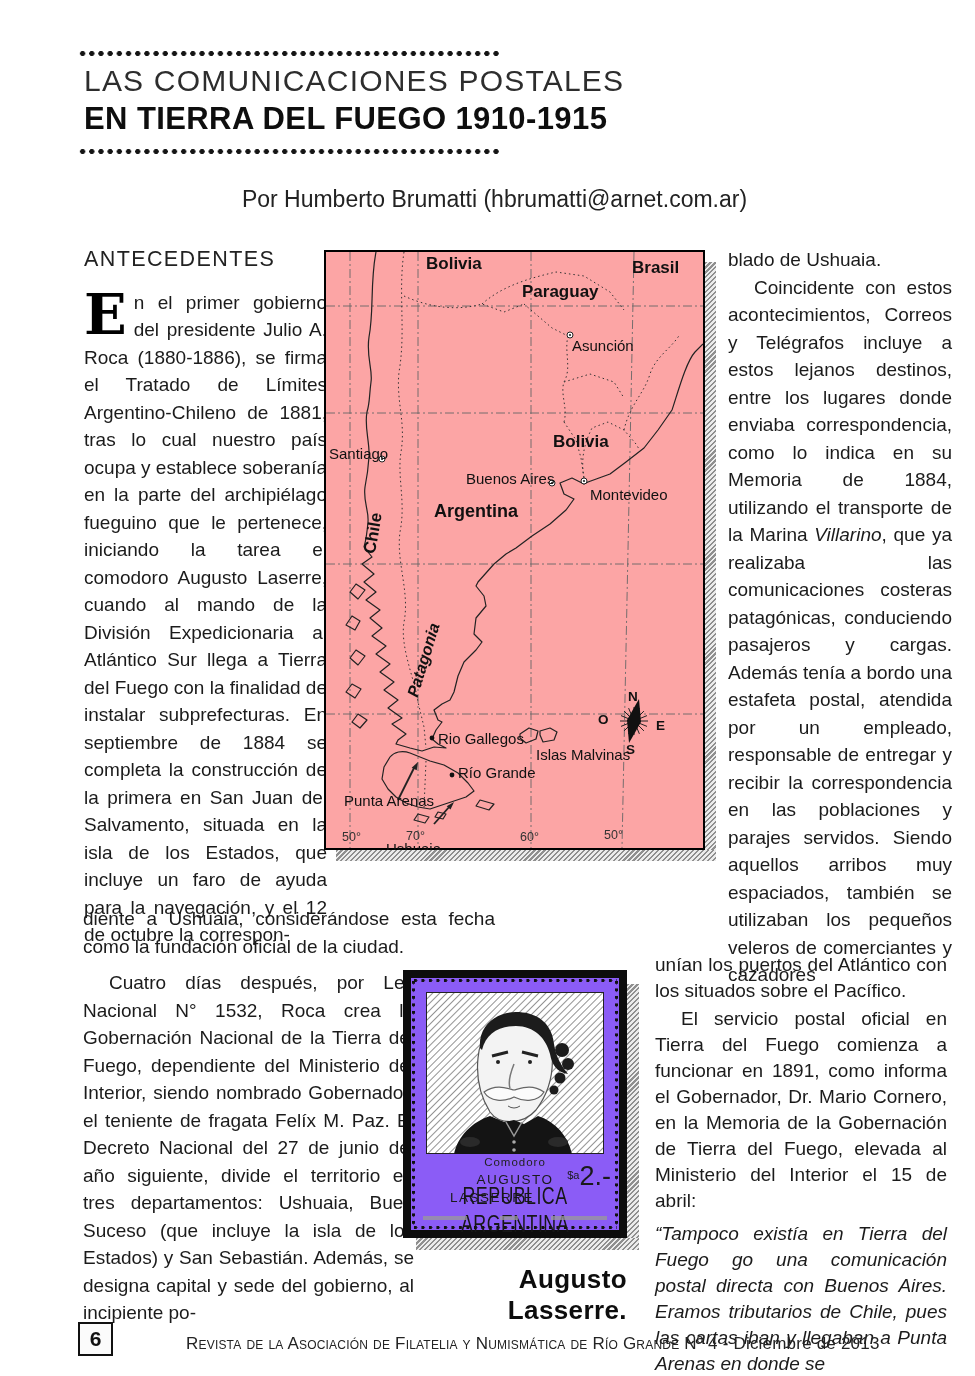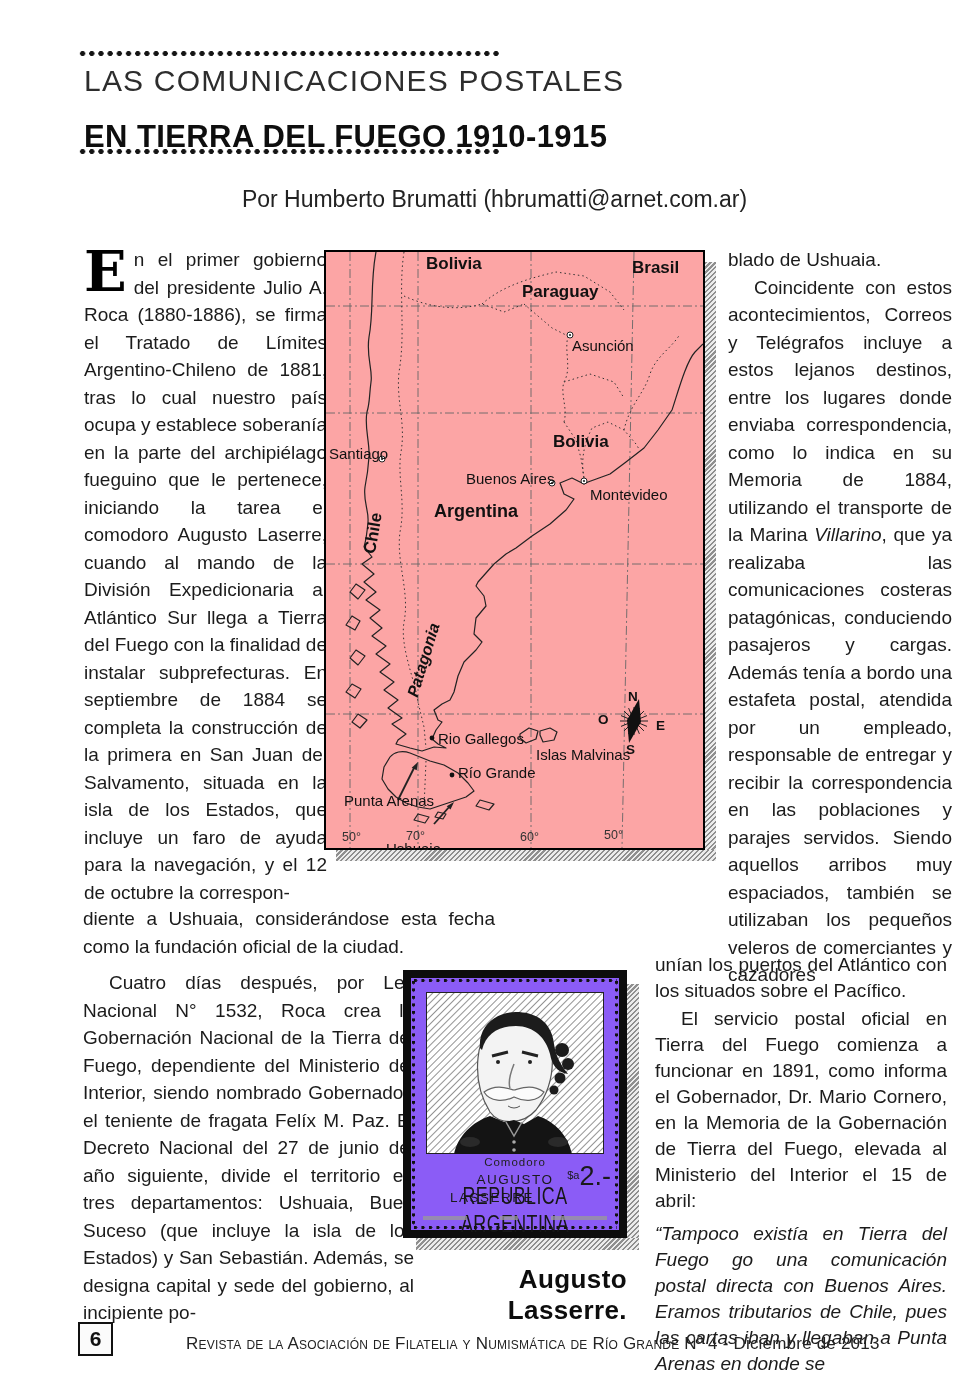--- a/index.html
+++ b/index.html
@@ -6,21 +6,21 @@
   .page{position:relative;width:975px;height:1376px;background:#ffffff;overflow:hidden;
         font-family:"Liberation Sans",sans-serif;color:#1b1b1b;}
   
   .dotrule{position:absolute;height:7px;width:424px;left:78px;
      background-image:radial-gradient(circle,#141414 2.3px,rgba(0,0,0,0) 2.8px);
      background-size:9.2px 7px;background-repeat:repeat-x;background-position:0 50%;}
   
   .title1{position:absolute;left:84px;top:64px;font-size:30px;font-weight:400;
      letter-spacing:1.2px;color:#2d2d2d;}
   .title2{position:absolute;left:84px;top:101px;font-size:31px;font-weight:700;
-     letter-spacing:.4px;color:#0e0e0e;margin-top:18px;}
+     letter-spacing:.4px;color:#0e0e0e;}
   .byline{position:absolute;left:0;top:186px;width:975px;text-align:center;
      padding-left:14px;box-sizing:border-box;font-size:23px;color:#222;}
   
   .tb{position:absolute;font-size:19px;line-height:27.5px;text-align:justify;color:#1b1b1b;}
   .tb p{margin:0;}
   .tb p.ind{text-indent:26px;}
   #blockA{left:84px;top:246px;width:243px;}
   #blockA h2{font-size:21.5px;font-weight:400;letter-spacing:1.4px;margin:0 0 15px 0;color:#222;}
   .dropcap{float:left;font-family:"DejaVu Serif",serif;font-weight:bold;font-size:56px;
      line-height:45px;margin:3px 7px 0 0;color:#000;}
@@ -81,20 +81,21 @@
 
 <div class="page">
 
   <div class="dotrule" style="top:50px;"></div>
   <div class="title1">LAS COMUNICACIONES POSTALES</div>
   <div class="title2">EN TIERRA DEL FUEGO 1910-1915</div>
   <div class="dotrule" style="top:148px;"></div>
   <div class="byline">Por Humberto Brumatti (hbrumatti@arnet.com.ar)</div>
 
   <div class="tb" id="blockA">
+    <h2>ANTECEDENTES</h2>
     <p><span class="dropcap">E</span><span>n el primer gobierno del presidente Julio A. Roca (1880-1886), se firma el Tratado de Límites Argentino-Chileno de 1881, tras lo cual nuestro país ocupa y establece soberanía en la parte del archipiélago fueguino que le pertenece, iniciando la tarea el comodoro Augusto Laserre, cuando al mando de la División Expedicionaria al Atlántico Sur llega a Tierra del Fuego con la finalidad de instalar subprefecturas. En septiembre de 1884 se completa la construcción de la primera en San Juan del Salvamento, situada en la isla de los Estados, que incluye un faro de ayuda para la navegación, y el 12 de octubre la correspon-</span></p>
   </div>
   <div class="tb" id="blockB">
     <p>diente a Ushuaia, considerándose esta fecha como la fundación oficial de la ciudad.</p>
   </div>
   <div class="tb" id="blockC">
     <p class="ind">Cuatro días después, por Ley Nacional N° 1532, Roca crea la Gobernación Nacional de la Tierra del Fuego, dependiente del Ministerio del Interior, siendo nombrado Gobernador, el teniente de fragata Felíx M. Paz. El Decreto Nacional del 27 de junio del año siguiente, divide el territorio en tres departamentos: Ushuaia, Buen Suceso (que incluye la isla de los Estados) y San Sebastián. Además, se designa capital y sede del gobierno, al incipiente po-</p>
   </div>
 
   <div class="tb" id="blockD">

